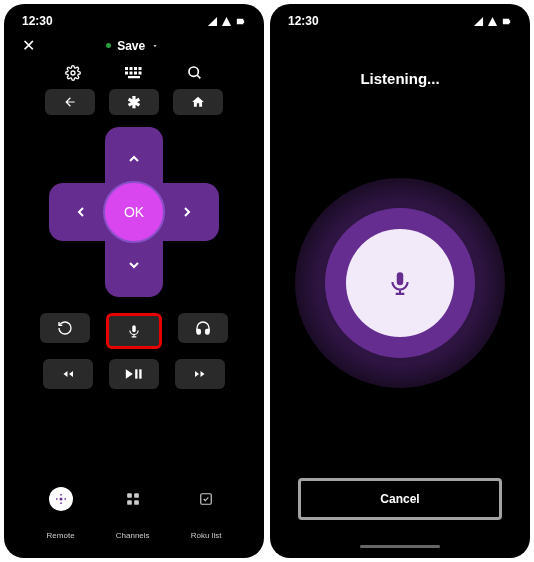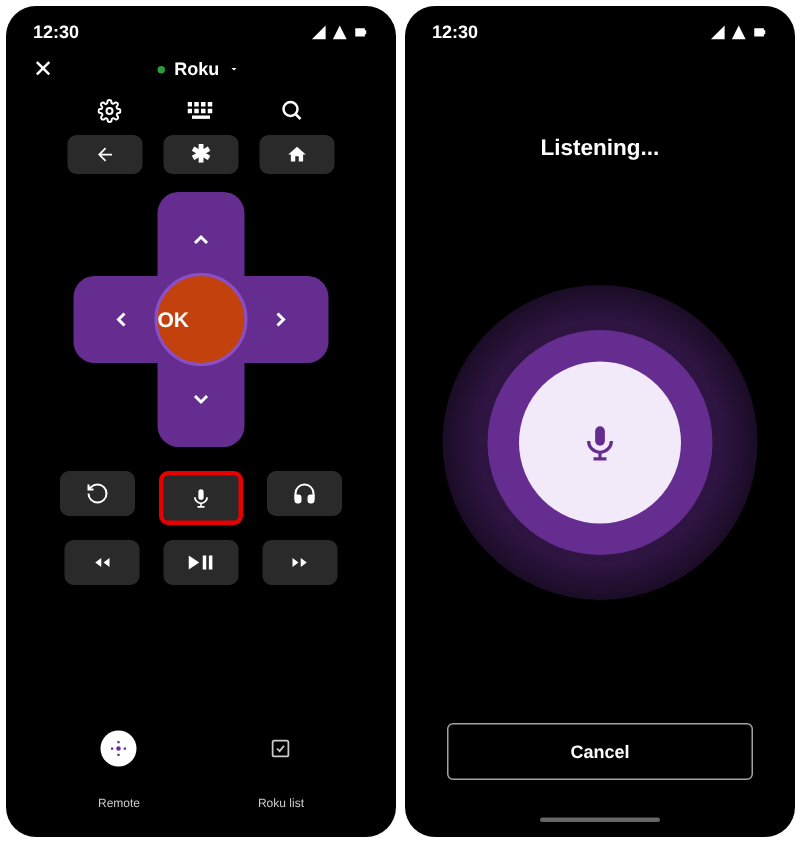--- a/index.html
+++ b/index.html
@@ -95,24 +95,24 @@
   .arm.up { left:56px; top:0; width:58px; height:64px; border-radius:14px 14px 0 0; }
   .arm.down { left:56px; bottom:0; width:58px; height:64px; border-radius:0 0 14px 14px; }
   .arm.left { top:56px; left:0; width:64px; height:58px; border-radius:14px 0 0 14px; }
   .arm.right { top:56px; right:0; width:64px; height:58px; border-radius:0 14px 14px 0; }
   .ok {
     position:absolute;
     left:50%; top:50%;
     transform:translate(-50%,-50%);
     width:58px; height:58px;
     border-radius:50%;
-    background:#c2410c;
+    background:#d946ef;
     border:2px solid #8a4fc7;
-    display:flex; align-items:center; justify-content:flex-start;
-    font-weight:700; font-size:14px;
+    display:flex; align-items:center; justify-content:center;
+    font-weight:400; font-size:14px;
   }
   .chev { color:#fff; }
   .ctrl-row {
     display:flex;
     justify-content:center;
     gap:16px;
     margin-top:16px;
   }
   .ctrl {
     width:50px; height:30px;
@@ -142,21 +142,21 @@
   .nav-circ {
     width:24px; height:24px; border-radius:50%;
     display:flex; align-items:center; justify-content:center;
   }
   .nav-circ.active { background:#fff; }
   
   .listen-title {
     text-align:center;
     font-size:15px;
     font-weight:700;
-    margin-top: 60px;
+    margin-top: 40px;
   }
   .orb-wrap {
     flex:1;
     display:flex;
     align-items:center;
     justify-content:center;
     position:relative;
   }
   .ring1 {
     width:210px; height:210px; border-radius:50%;
@@ -169,21 +169,21 @@
     display:flex; align-items:center; justify-content:center;
   }
   .orb {
     width:108px; height:108px; border-radius:50%;
     background:#f2eaf9;
     display:flex; align-items:center; justify-content:center;
   }
   .cancel {
     margin: 0 24px 34px 24px;
     height:36px;
-    border:1px solid #a3a3a3;
+    border:3px solid #a3a3a3;
     border-radius:4px;
     display:flex; align-items:center; justify-content:center;
     font-size:12px; font-weight:600;
     color:#fff;
   }
   svg { display:block; }
   .navbar {
     position:absolute;
     bottom:6px;
     left:50%;
@@ -209,21 +209,21 @@
           </svg>
         <svg viewBox="0 0 24 24">
             <path d="M4 6h14v12H4z M18 9h2v6h-2z"></path>
           </svg>
       </div>
     </div>
     <div class="header">
       <span class="x">✕</span>
       <span class="title">
         <span class="dot"></span>
-        <span>Roku</span>
+        <span>Save</span>
         <svg width="8" height="8" viewBox="0 0 24 24" fill="#fff">
             <path d="M7 10l5 5 5-5z"></path>
           </svg>
       </span>
       <span style="width:16px"></span>
     </div>
     <div class="top-icons">
       <span class="i">
         <svg width="16" height="16" viewBox="0 0 24 24" fill="none" stroke="#fff" stroke-width="2">
             <circle cx="12" cy="12" r="3"></circle>
@@ -336,20 +336,31 @@
         <div class="nav-circ active">
           <svg width="12" height="12" viewBox="0 0 24 24" fill="#662d91">
               <circle cx="12" cy="12" r="3"></circle>
               <path d="M12 2v3M12 19v3M2 12h3M19 12h3" stroke="#662d91" stroke-width="3"></path>
             </svg>
         </div>
         <span>Remote</span>
       </div>
       <div class="nav-item">
         <div class="nav-circ">
+          <svg width="14" height="14" viewBox="0 0 24 24" fill="#ccc">
+              <rect x="2" y="2" width="8" height="8" rx="2"></rect>
+              <rect x="14" y="2" width="8" height="8" rx="2"></rect>
+              <rect x="2" y="14" width="8" height="8" rx="2"></rect>
+              <rect x="14" y="14" width="8" height="8" rx="2"></rect>
+            </svg>
+        </div>
+        <span>Channels</span>
+      </div>
+      <div class="nav-item">
+        <div class="nav-circ">
           <svg width="14" height="14" viewBox="0 0 24 24" fill="none" stroke="#ccc" stroke-width="2">
               <rect x="3" y="3" width="18" height="18" rx="2"></rect>
               <polyline points="8 12 11 15 16 9"></polyline>
             </svg>
         </div>
         <span>Roku list</span>
       </div>
     </div>
   </div>
 </div>

